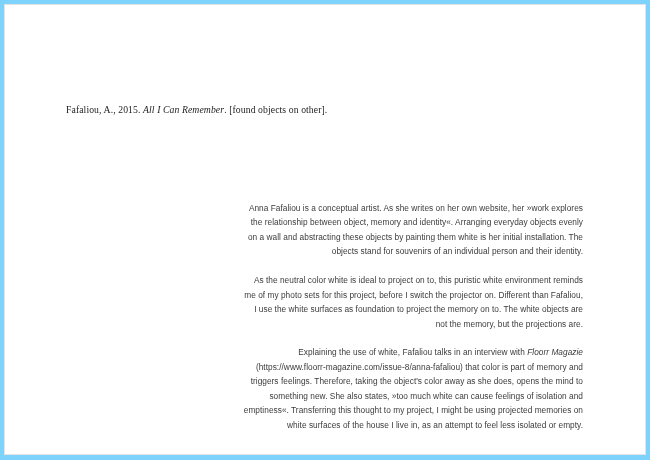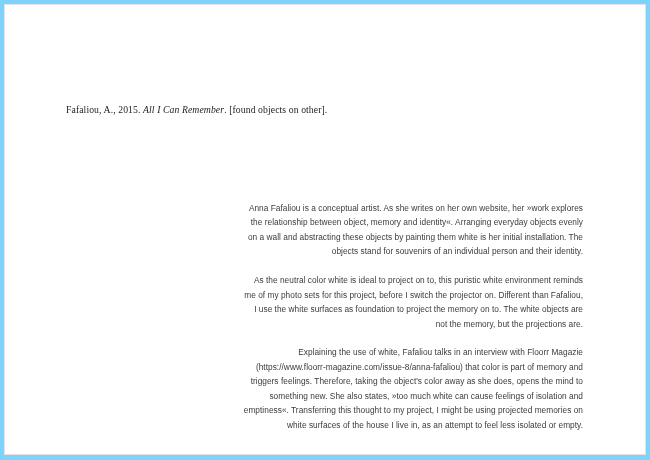--- a/index.html
+++ b/index.html
@@ -65,20 +65,21 @@
     letter-spacing: 0.004em;
   }
   .body-column p {
     margin: 0 0 14.4px 0;
     text-align: right;
   }
   .body-column p:last-child {
     margin-bottom: 0;
   }
   .body-column .journal {
+    font-style: italic;
   }
 </style>
 </head>
 <body>
 
 <div class="page-canvas">
   <div class="document-page">
 
     <div class="citation">
       <div class="line"><span>Fafaliou, A., 2015. </span><span class="title">All I Can Remember</span><span>. [found objects on other].</span></div>

